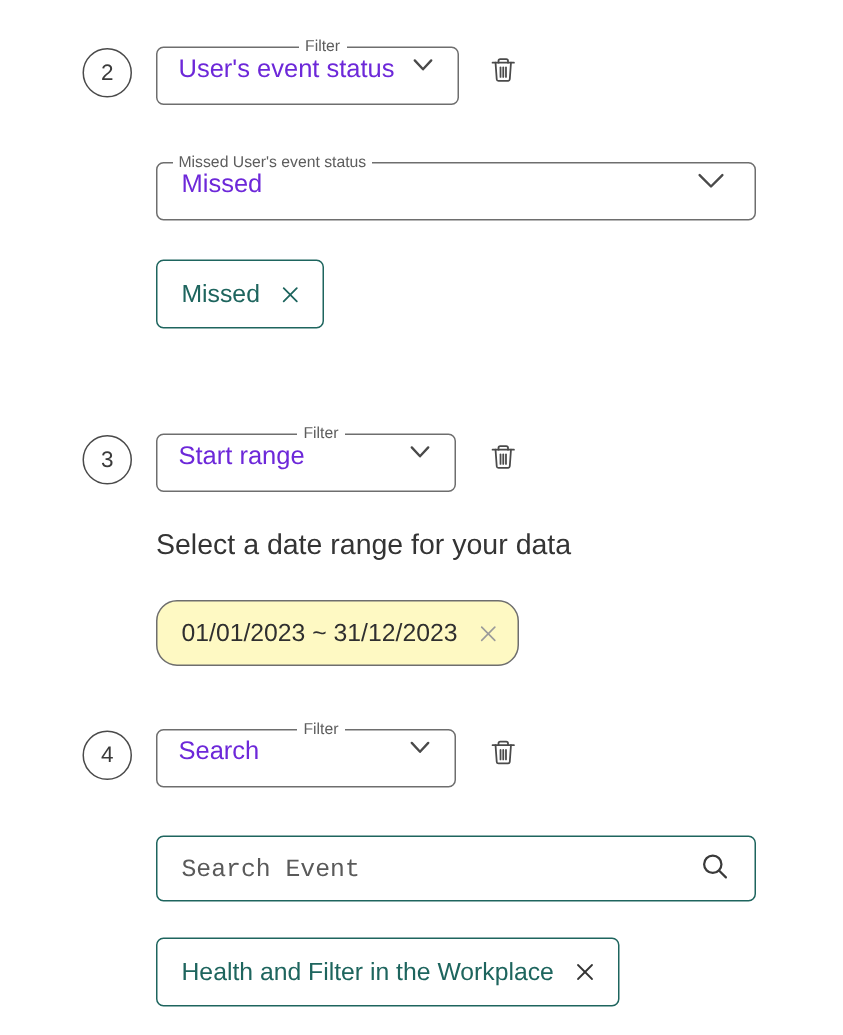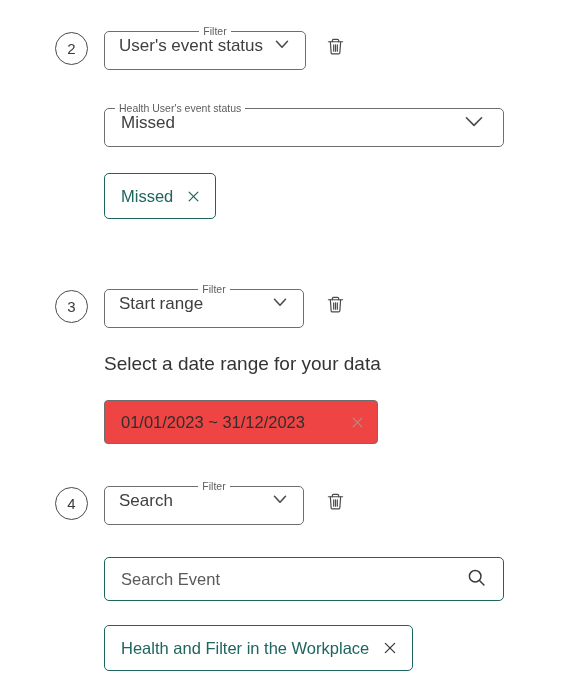--- a/index.html
+++ b/index.html
@@ -41,21 +41,21 @@
   }
   .outlined > legend {
     font-size: 10.5px;
     color: #5d5d5d;
     padding: 0 4px;
     margin-left: 10px;
     line-height: 1;
   }
   .outlined .value {
     font-size: 17px;
-    color: #404040;
+    color: #6d28d9;
     white-space: nowrap;
     overflow: hidden;
     text-overflow: ellipsis;
   }
 
   .filter-select {
     width: 200px;
     height: 44px;
     left: 104px;
     text-align: center;
@@ -128,25 +128,25 @@
   .plain-label {
     position: absolute;
     font-size: 19px;
     color: #343434;
   }
 
   
   .date-input {
     position: absolute;
     left: 104px;
-    width: 274px;
+    width: 242px;
     height: 44px;
     border: 1.1px solid #6e6e6e;
-    border-radius: 4px;
-    background: #ef4444;
+    border-radius: 14px;
+    background: #fef9c3;
     display: flex;
     align-items: center;
     padding: 0 12px 0 16px;
   }
   .date-input .date-text {
     font-size: 16.5px;
     color: #2f2f2f;
     flex: 1;
     white-space: nowrap;
   }
@@ -168,21 +168,21 @@
     background: #ffffff;
     display: flex;
     align-items: center;
     padding: 0 16px;
   }
   .search-box input {
     flex: 1;
     border: none;
     outline: none;
     background: transparent;
-    font-family: Liberation Sans, sans-serif;
+    font-family: Liberation Mono, monospace;
     font-size: 16.5px;
     color: #3b82f6;
     height: 100%;
   }
   .search-box input::placeholder { color: #5a5a5a; opacity: 1; }
   .search-icon-btn {
     background: none;
     border: none;
     display: flex;
     align-items: center;
@@ -219,21 +219,21 @@
         <path d="M8 6V4.5a1.5 1.5 0 0 1 1.5-1.5h5A1.5 1.5 0 0 1 16 4.5V6"></path>
         <path d="M5.5 6l1 14a1.5 1.5 0 0 0 1.5 1.4h8a1.5 1.5 0 0 0 1.5-1.4l1-14"></path>
         <line x1="9.7" y1="10" x2="9.7" y2="18"></line>
         <line x1="12" y1="10" x2="12" y2="18"></line>
         <line x1="14.3" y1="10" x2="14.3" y2="18"></line>
       </svg>
     </span>
   </button>
 
   <fieldset class="outlined big-select" style="top:103px;">
-    <legend>Health User's event status</legend>
+    <legend>Missed User's event status</legend>
     <div class="inner">
       <span class="value">Missed</span>
       <span class="chev">
         <svg width="26" height="26" viewBox="0 0 24 24" fill="none" stroke="#4a4a4a" stroke-width="1.5" stroke-linecap="round" stroke-linejoin="round">
             <polyline points="5 9 12 16 19 9"></polyline>
           </svg>
       </span>
     </div>
   </fieldset>
 

